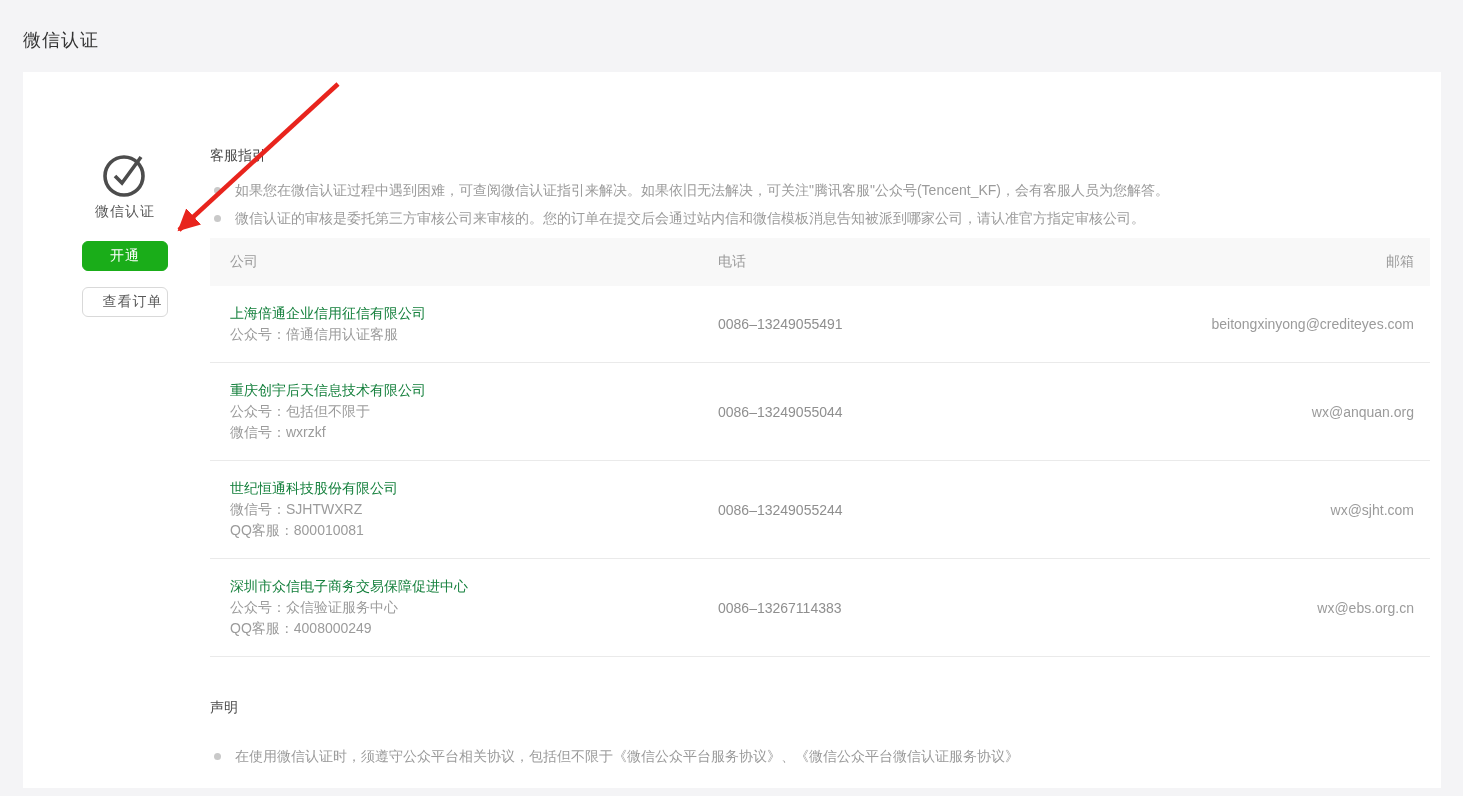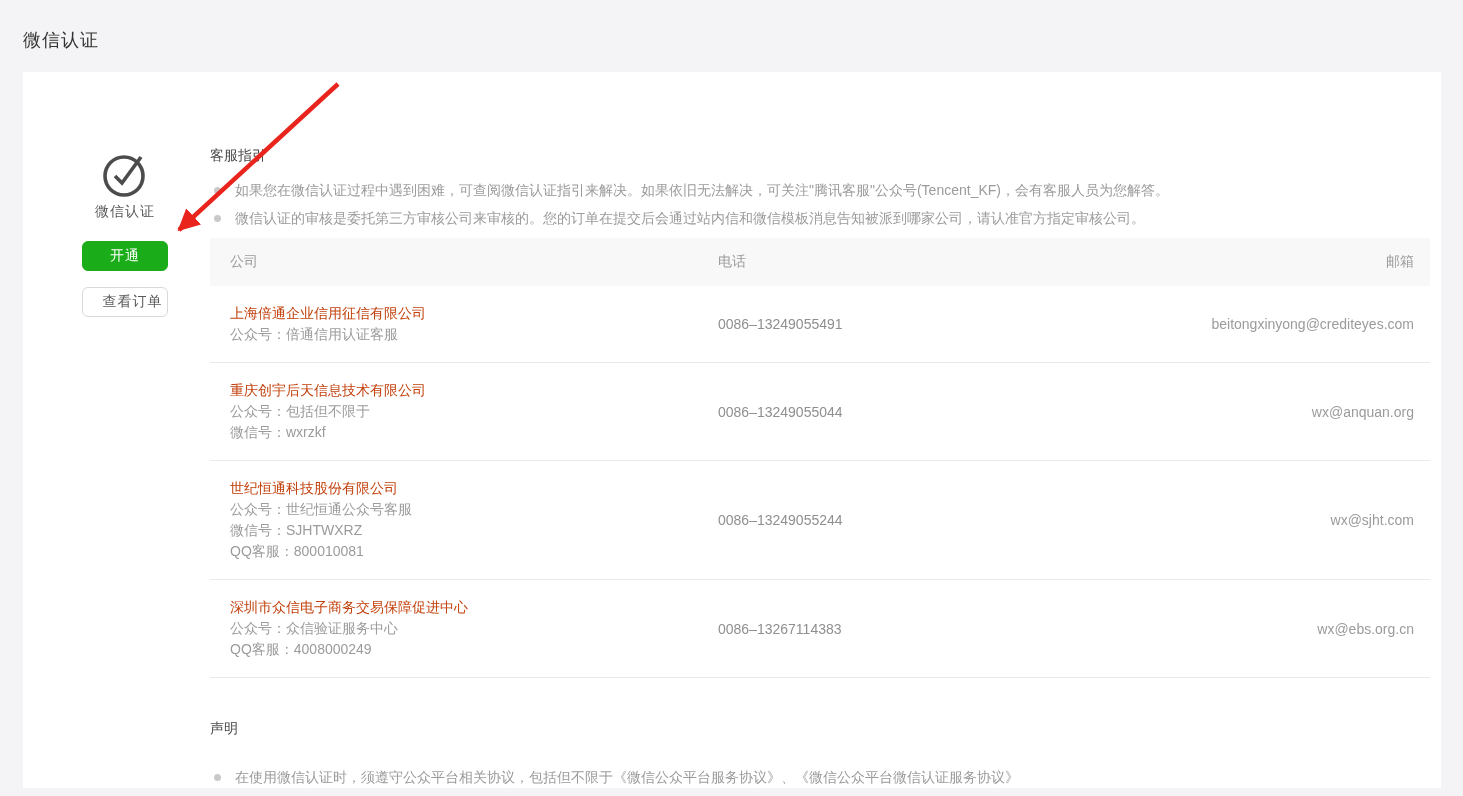--- a/index.html
+++ b/index.html
@@ -46,21 +46,21 @@
 
   
   .table { margin-top: 10px; width: 1220px; }
   .thead { display: flex; align-items: center; height: 48px; background: #f8f8f8;
            font-size: 14px; color: #9b9b9b; }
   .trow { display: flex; align-items: center; padding: 17px 0;
           border-bottom: 1px solid #eaeaea; font-size: 14px; }
   .c1 { width: 508px; padding-left: 20px; }
   .c2 { width: 430px; }
   .c3 { flex: 1; text-align: right; padding-right: 16px; }
-  .company { color: #c2410c; line-height: 21px; }
+  .company { color: #15803d; line-height: 21px; }
   .detail { color: #9b9b9b; line-height: 21px; }
   .phone { color: #8f8f8f; }
   .email { color: #9b9b9b; }
 
   .statement-title { margin-top: 40px; }
   .statement-bullets { margin-top: 29px; }
 
   
   .arrow-overlay {
     position: absolute; left: 0; top: 0; width: 1463px; height: 796px;
@@ -125,21 +125,20 @@
             <div class="detail">公众号：包括但不限于</div>
             <div class="detail">微信号：wxrzkf</div>
           </div>
           <div class="c2 phone">0086–13249055044</div>
           <div class="c3 email">wx@anquan.org</div>
         </div>
 
         <div class="trow">
           <div class="c1">
             <div class="company">世纪恒通科技股份有限公司</div>
-            <div class="detail">公众号：世纪恒通公众号客服</div>
             <div class="detail">微信号：SJHTWXRZ</div>
             <div class="detail">QQ客服：800010081</div>
           </div>
           <div class="c2 phone">0086–13249055244</div>
           <div class="c3 email">wx@sjht.com</div>
         </div>
 
         <div class="trow">
           <div class="c1">
             <div class="company">深圳市众信电子商务交易保障促进中心</div>

